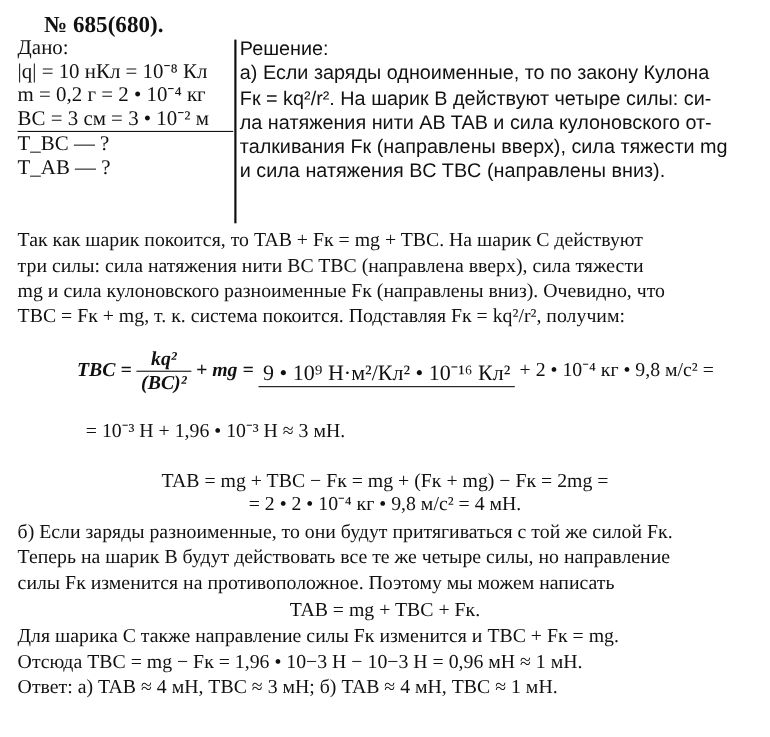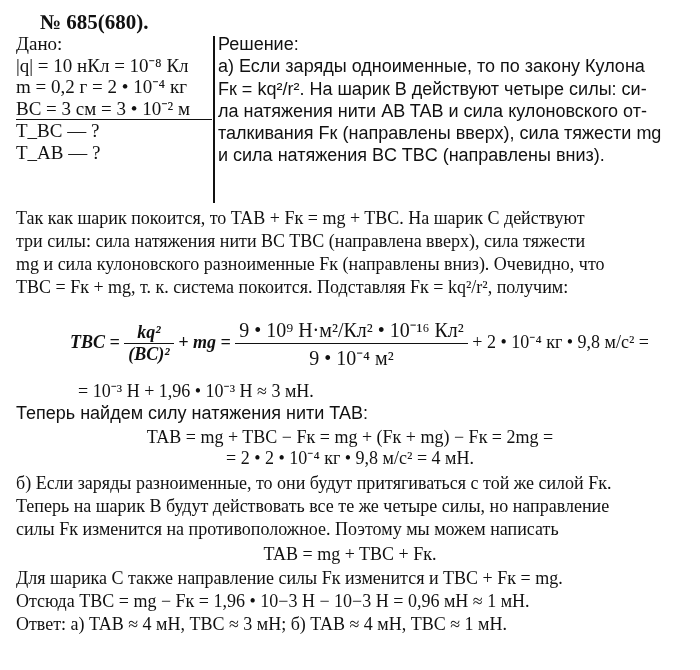--- a/index.html
+++ b/index.html
@@ -57,28 +57,26 @@
 
   <div class="formula">
     <span class="i">TBC =</span>
     <span class="frac">
       <span class="num i">kq²</span>
       <span class="den i">(BC)²</span>
     </span>
     <span class="i">+ mg =</span>
     <span class="frac" style="font-family:'Liberation Serif',serif;font-size:20px;">
       <span class="num">9 • 10⁹ Н·м²/Кл² • 10⁻¹⁶ Кл²</span>
-      <span class="den">9 • 10⁻⁴ м²</span>
     </span>
     <span style="font-family:'Liberation Serif',serif;">+ 2 • 10⁻⁴ кг • 9,8 м/с² =</span>
   </div>
 
   <div class="body" style="top:380px;left:78px;font-family:'Liberation Serif',serif;">= 10⁻³ Н + 1,96 • 10⁻³ Н ≈ 3 мН.</div>
 
-  <div class="body" style="top:402px;">Теперь найдем силу натяжения нити TAB:</div>
 
   <div class="body center" style="top:427px;left:0;width:700px;font-family:'Liberation Serif',serif;line-height:21px;">
     <div>TAB = mg + TBC − Fк = mg + (Fк + mg) − Fк = 2mg =</div>
     <div>= 2 • 2 • 10⁻⁴ кг • 9,8 м/с² = 4 мН.</div>
   </div>
 
   <div class="body" style="top:472px;">
     <div>б) Если заряды разноименные, то они будут притягиваться с той же силой Fк.</div>
     <div>Теперь на шарик B будут действовать все те же четыре силы, но направление</div>
     <div>силы Fк изменится на противоположное. Поэтому мы можем написать</div>

